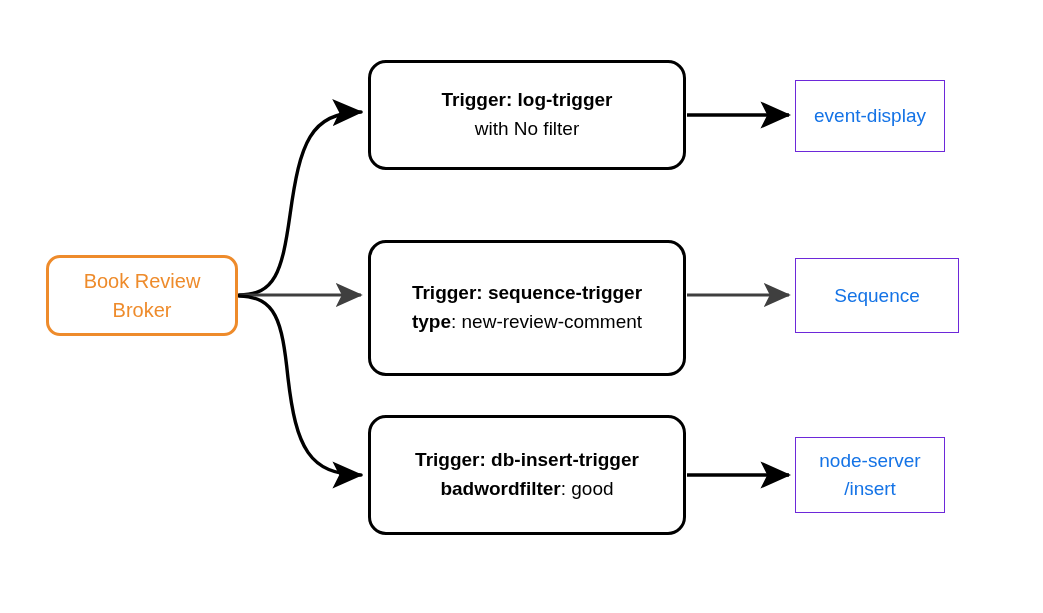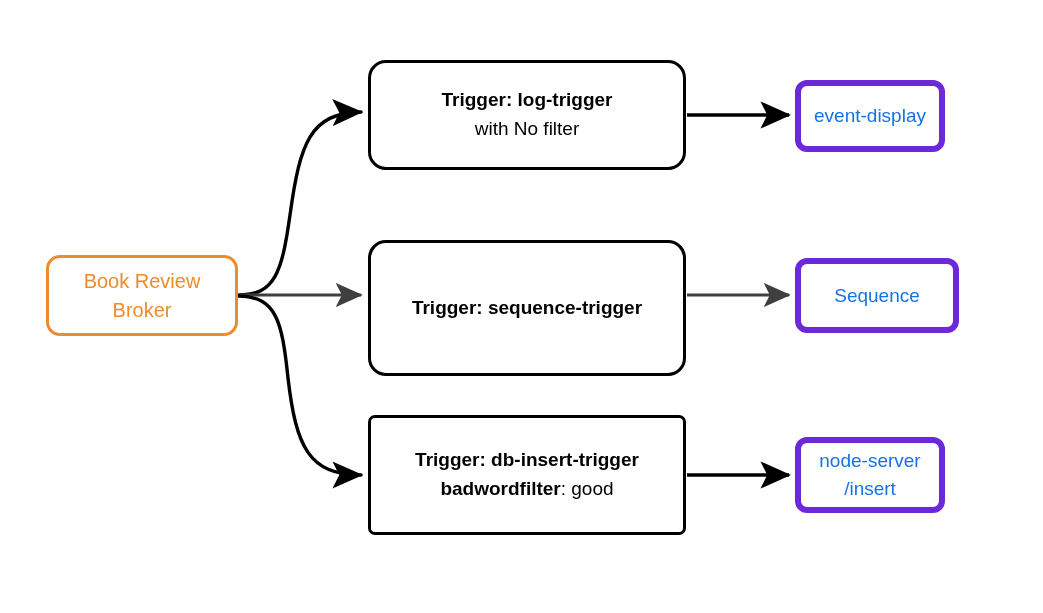--- a/index.html
+++ b/index.html
@@ -44,22 +44,22 @@
     line-height: 1.45;
   }
   .node-trigger {
     border: 3px solid #000000;
     border-radius: 18px;
     color: #000000;
     font-size: 19px;
     line-height: 1.52;
   }
   .node-service {
-    border: 6px solid #6d28d9;
-    border-radius: 12px;
+    border: 1px solid #6d28d9;
+    border-radius: 0;
     color: #1473e6;
     font-size: 19px;
     line-height: 1.45;
   }
   .node-line {
     display: block;
     white-space: nowrap;
   }
   .bold {
     font-weight: bold;
@@ -104,23 +104,26 @@
     </span>
     <span class="node-line">
       <span>with No filter</span>
     </span>
   </div>
 
   <div class="node node-trigger" style="left:368px; top:240px; width:318px; height:136px;">
     <span class="node-line">
       <span class="bold">Trigger: sequence-trigger</span>
     </span>
+    <span class="node-line">
+      <span class="bold">type</span><span>: new-review-comment</span>
+    </span>
   </div>
 
-  <div class="node node-trigger" style="left:368px; top:415px; width:318px; height:120px;border-radius:7px;">
+  <div class="node node-trigger" style="left:368px; top:415px; width:318px; height:120px;">
     <span class="node-line">
       <span class="bold">Trigger: db-insert-trigger</span>
     </span>
     <span class="node-line">
       <span class="bold">badwordfilter</span><span>: good</span>
     </span>
   </div>
 
   <div class="node node-service" style="left:795px; top:80px; width:150px; height:72px;">
     <span class="node-line">event-display</span>

